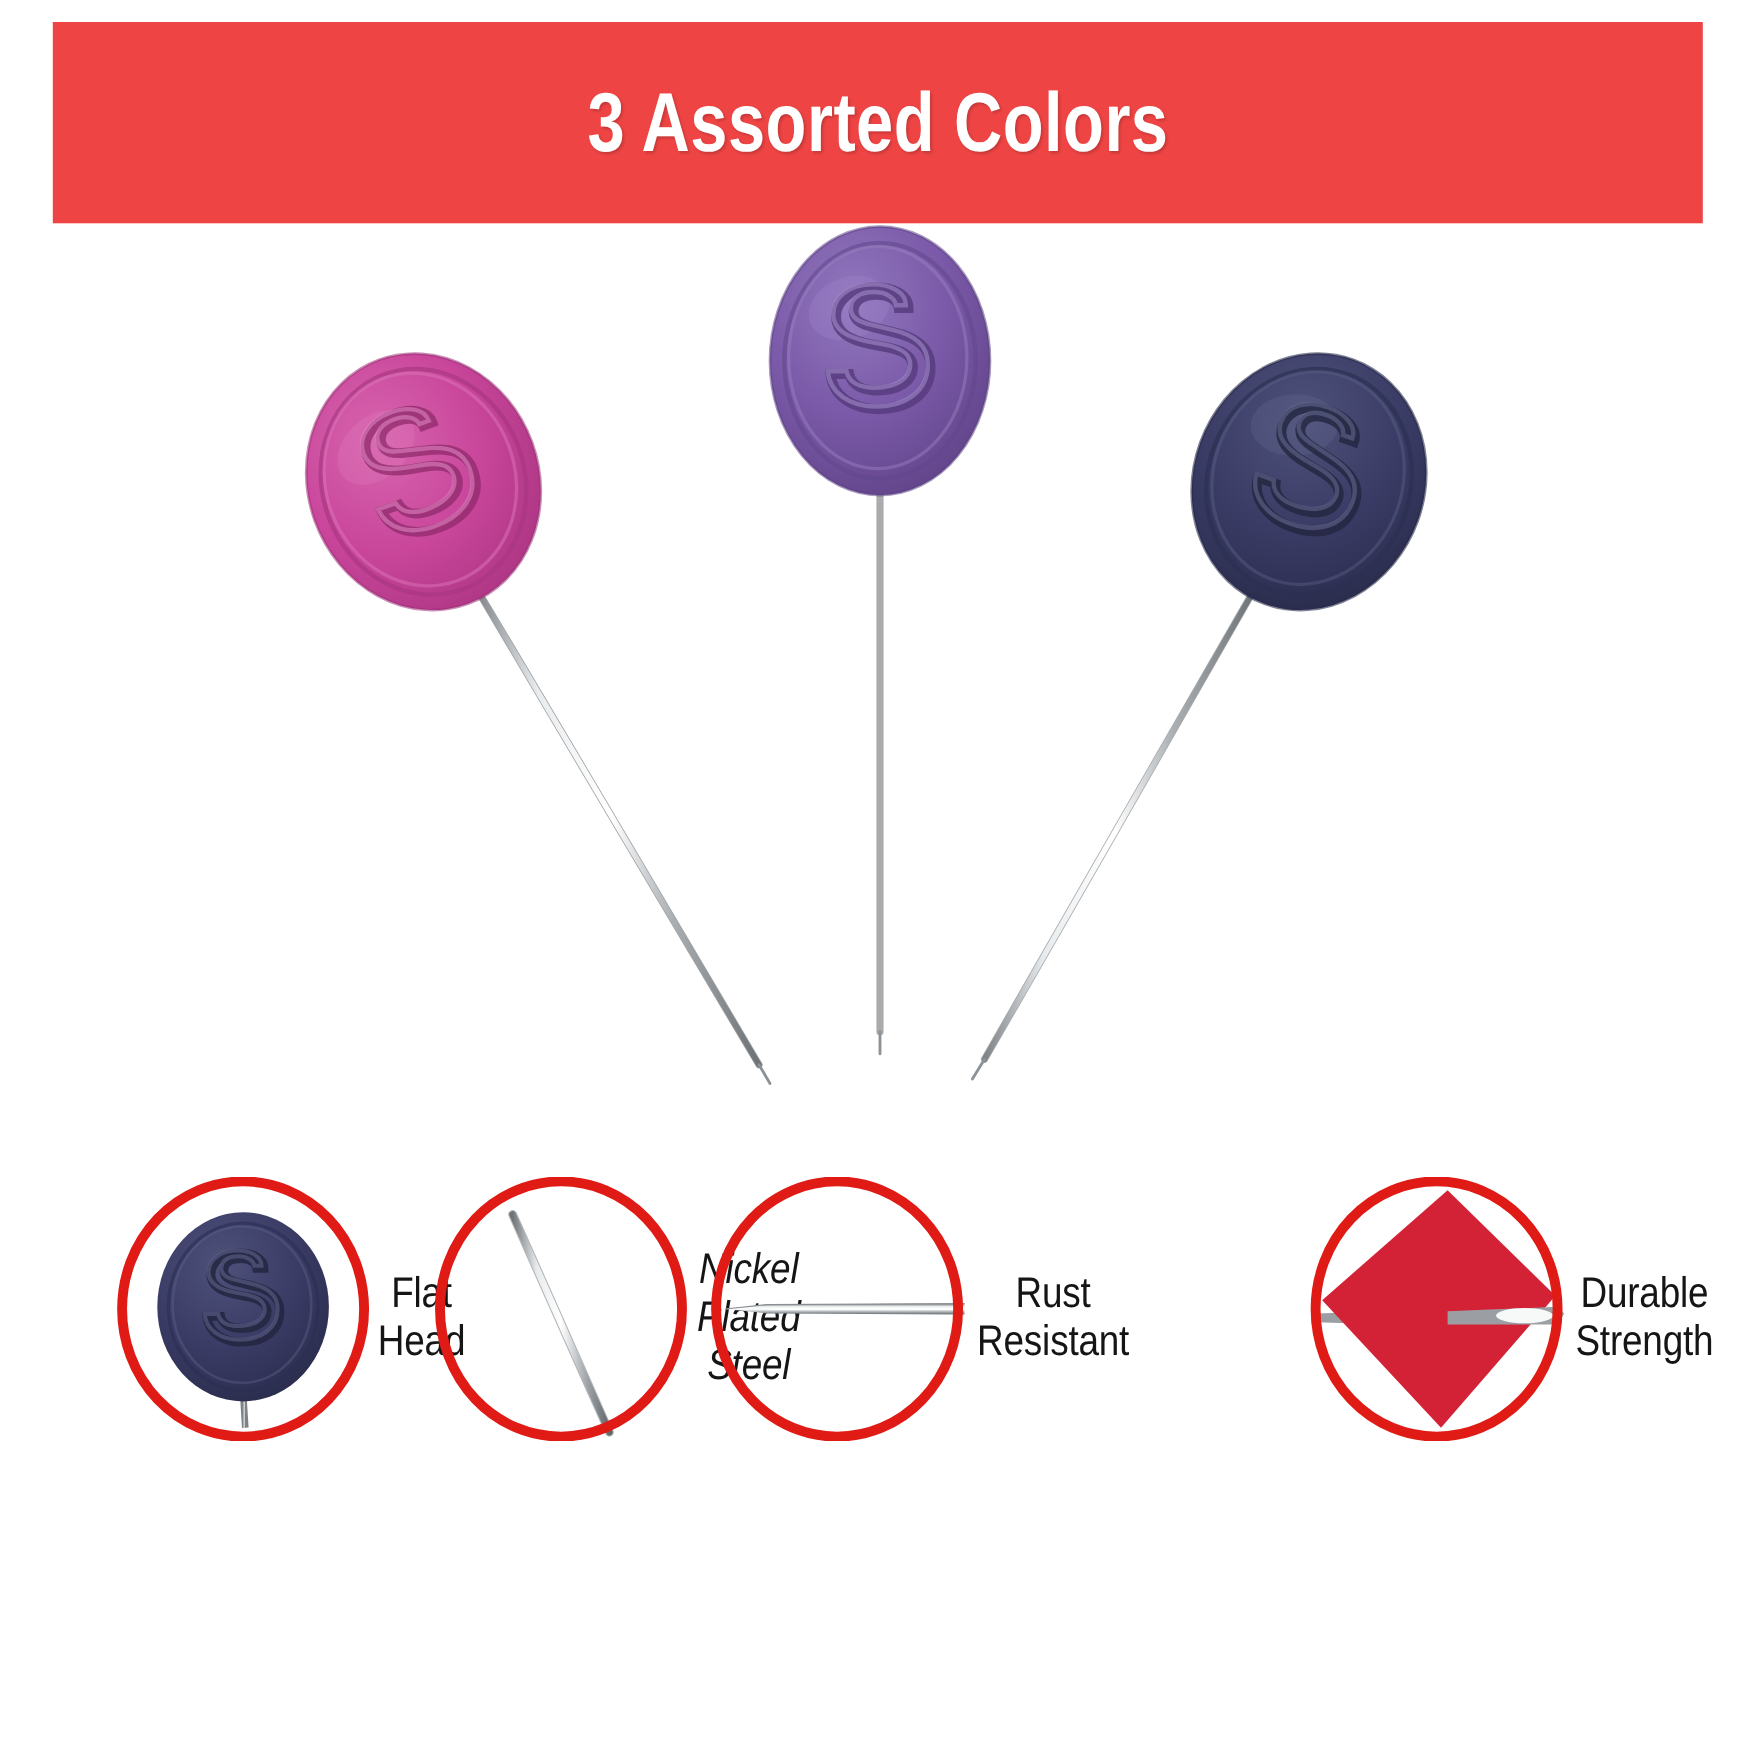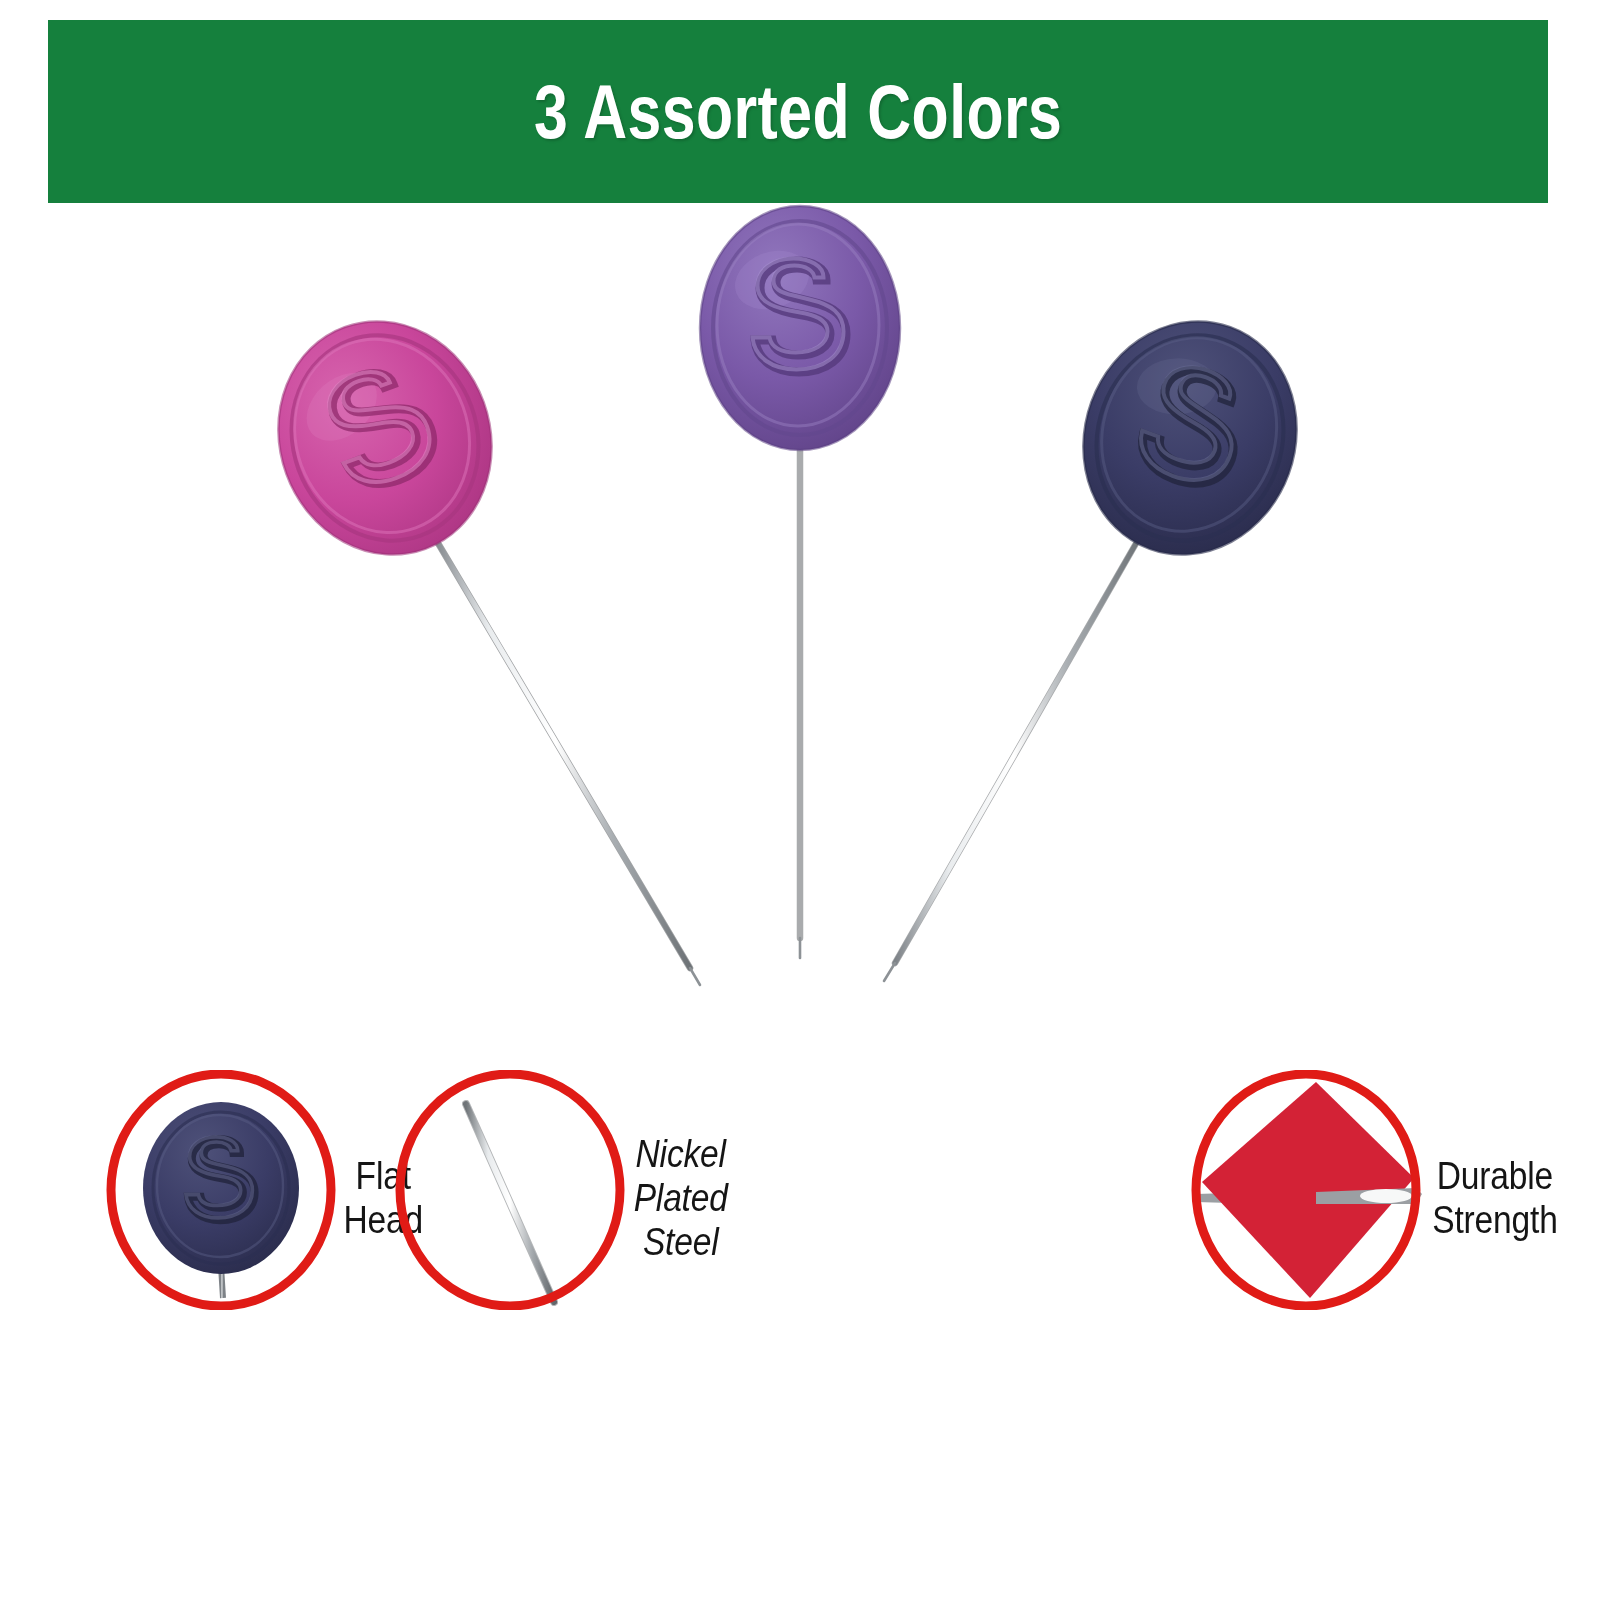--- a/index.html
+++ b/index.html
@@ -8,21 +8,21 @@
     background:#ffffff;
     font-family:"Liberation Sans", sans-serif;
     overflow:hidden;
     position:relative;
   }
   #page{position:absolute;inset:0;background:#fff;}
 
   
   .banner{
     position:absolute;left:48px;top:20px;width:1500px;height:183px;
-    background:#15803d;
+    background:#ef4444;
     display:flex;align-items:center;justify-content:center;
   }
   .banner-title{
     color:#ffffff;
     font-family:"Liberation Sans Narrow","Liberation Sans",sans-serif;
     font-weight:700;
     font-size:76px;
     letter-spacing:0.5px;
     transform:scaleX(0.80);
     transform-origin:center center;
@@ -229,20 +229,42 @@
           </defs>
           <path d="M72 34 L160 232" stroke="#5a5f63" stroke-width="8" stroke-linecap="round" opacity="0.45"></path>
           <path d="M72 34 L160 232" stroke="url(#shaftG3)" stroke-width="6" stroke-linecap="round"></path>
           <ellipse cx="116" cy="120" rx="110" ry="116" fill="none" stroke="#e01b16" stroke-width="9"></ellipse>
         </svg>
       </div>
       <div class="flabel">Nickel Plated
 Steel</div>
     </div>
 
+    <div class="feature" style="left:645px;">
+      <div class="fcircle">
+        <svg width="232" height="240" viewBox="0 0 232 240">
+          <defs>
+            <linearGradient id="shaftG4" x1="0" y1="0" x2="0" y2="1">
+              <stop offset="0%" stop-color="#6f7478"></stop>
+              <stop offset="28%" stop-color="#eceff1"></stop>
+              <stop offset="52%" stop-color="#ffffff"></stop>
+              <stop offset="78%" stop-color="#a5aaae"></stop>
+              <stop offset="100%" stop-color="#62676b"></stop>
+            </linearGradient>
+          </defs>
+
+          <path d="M14 120 L52 116 L232 115 L232 125 L52 124 Z" fill="url(#shaftG4)"></path>
+          <path d="M14 120 L52 116 L232 115" fill="none" stroke="#8b9094" stroke-width="1"></path>
+          <path d="M55 120 L232 120" stroke="#ffffff" stroke-width="1.4" opacity="0.9"></path>
+          <ellipse cx="116" cy="120" rx="110" ry="116" fill="none" stroke="#e01b16" stroke-width="9"></ellipse>
+        </svg>
+      </div>
+      <div class="flabel">Rust
+Resistant</div>
+    </div>
 
 
     <div class="feature" style="left:1190px;align-items:center;">
       <div class="fcircle">
         <svg width="232" height="240" viewBox="0 0 232 240">
 
           <path d="M6 124 L74 122 L74 134 L6 132 Z" fill="#9b9fa3"></path>
 
           <path d="M126 12 L224 108 L120 228 L12 112 Z" fill="#d32236"></path>
 

